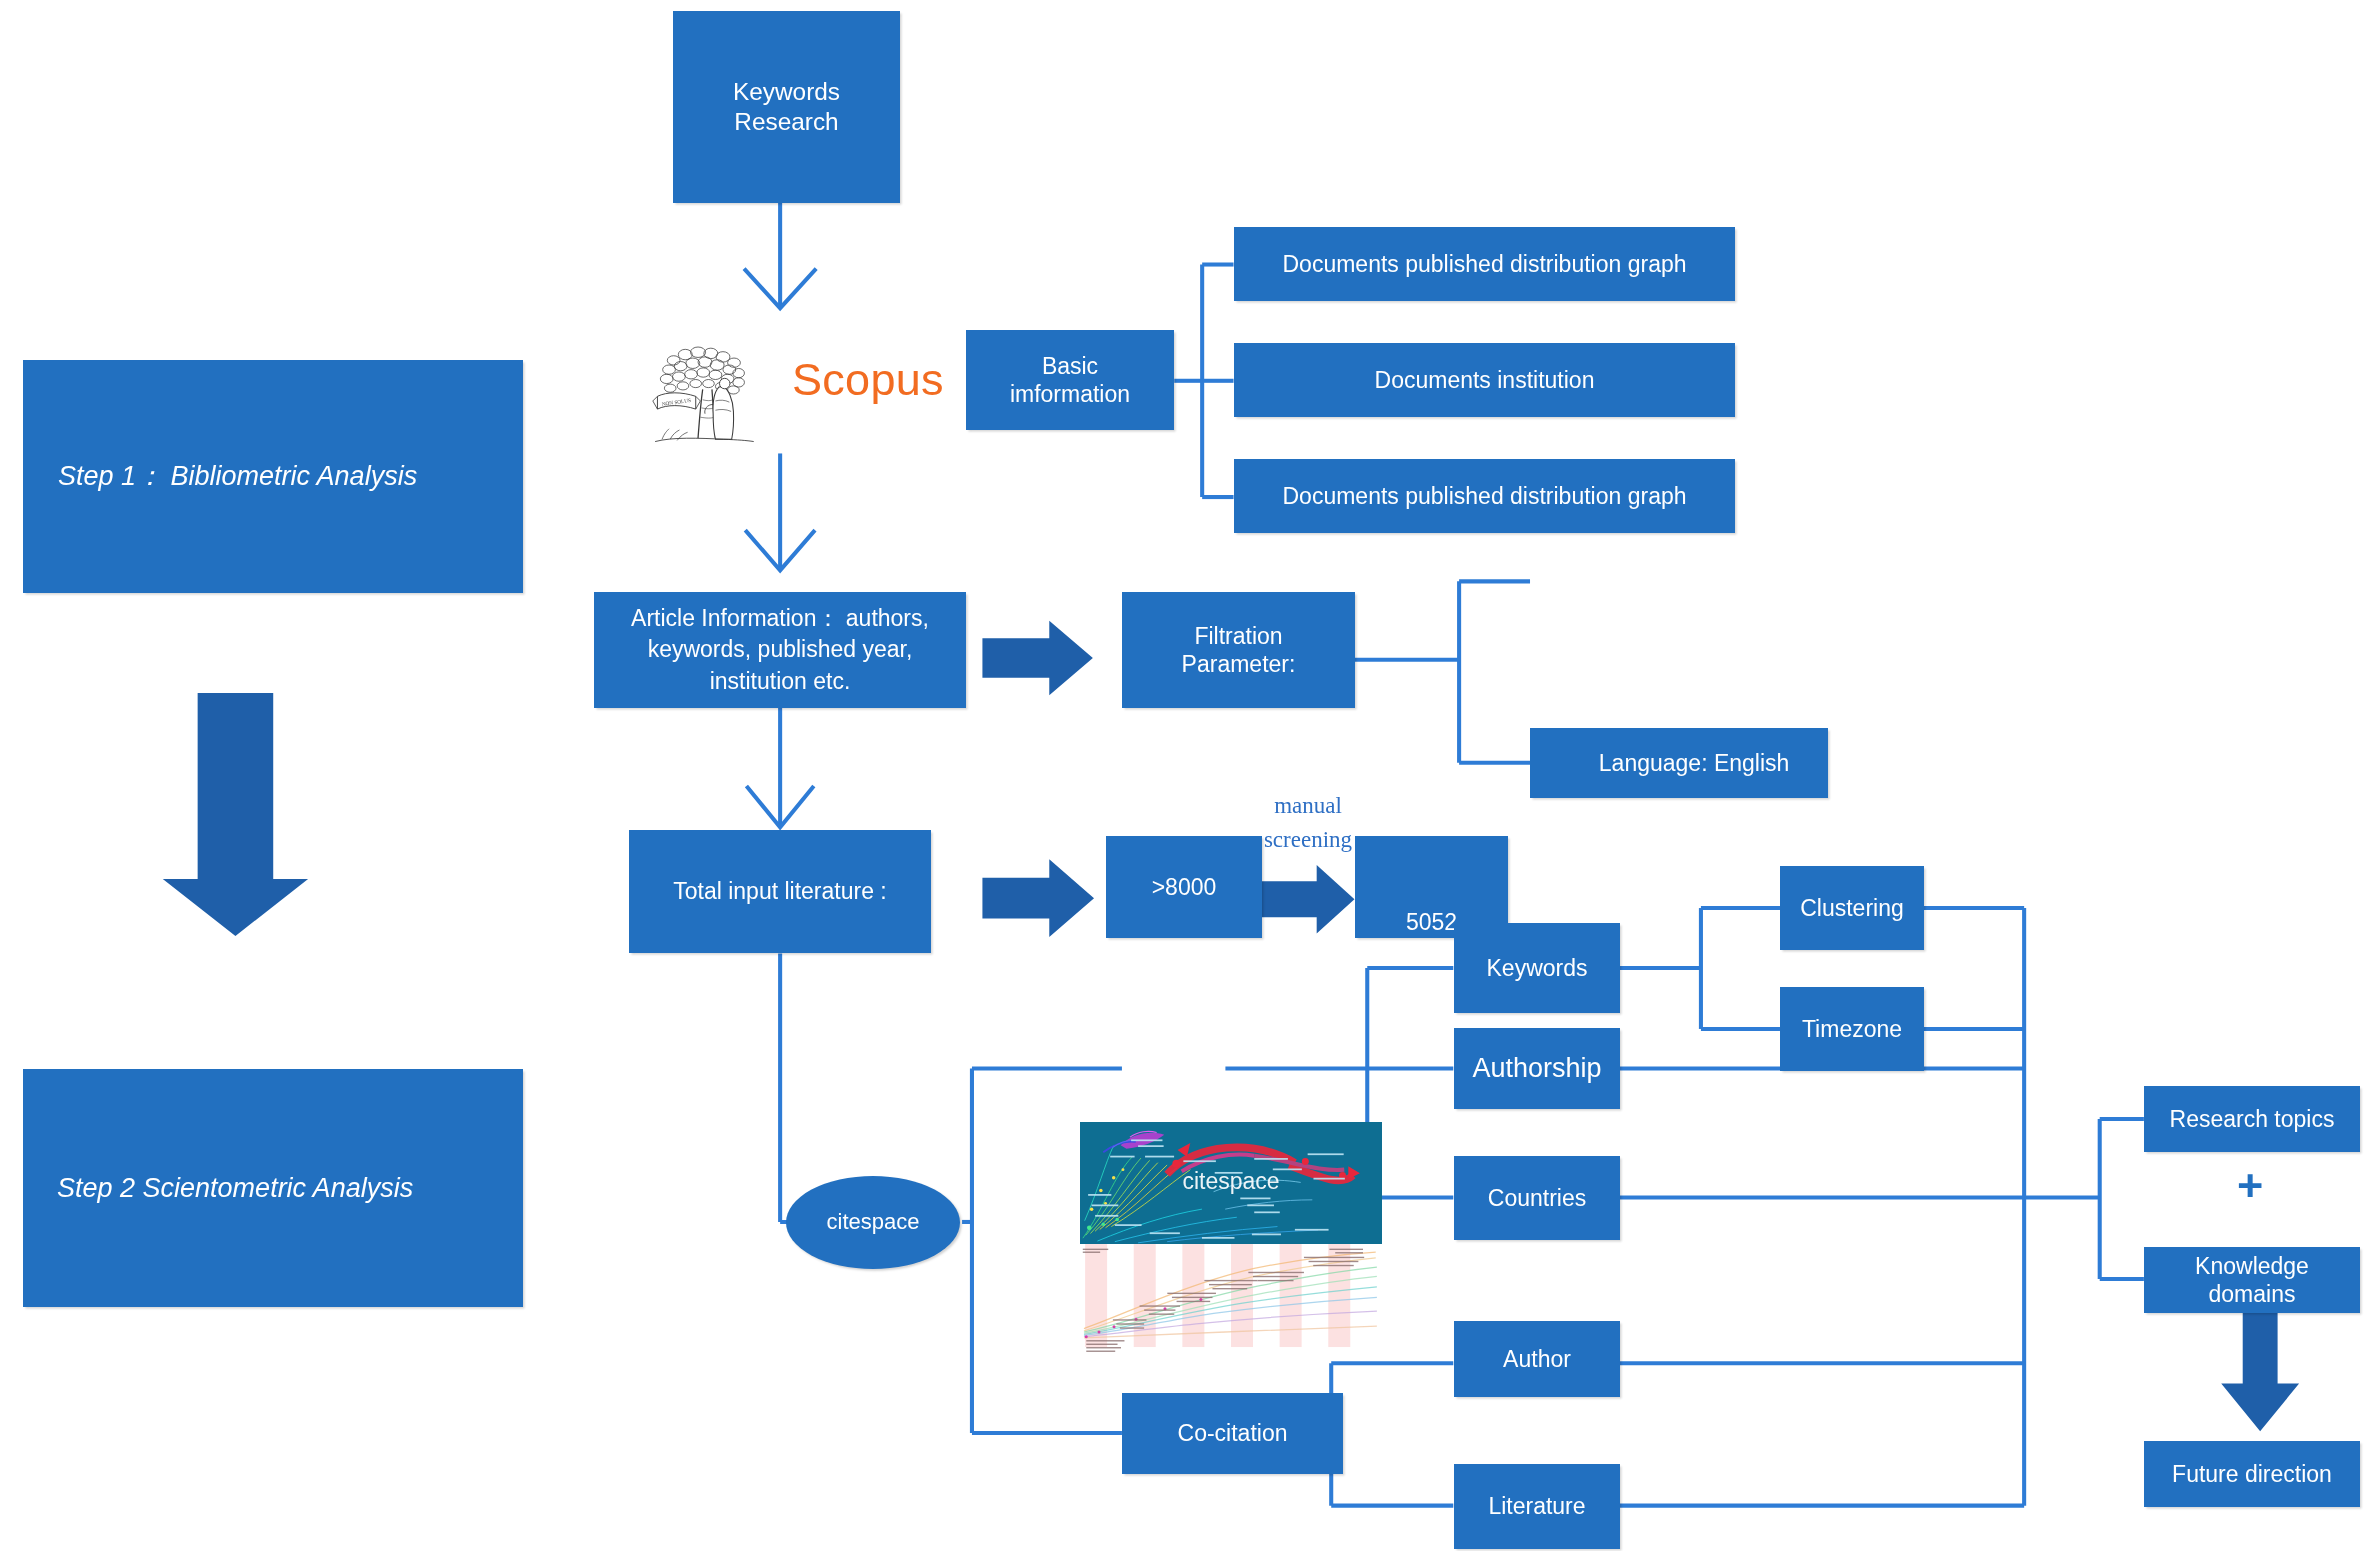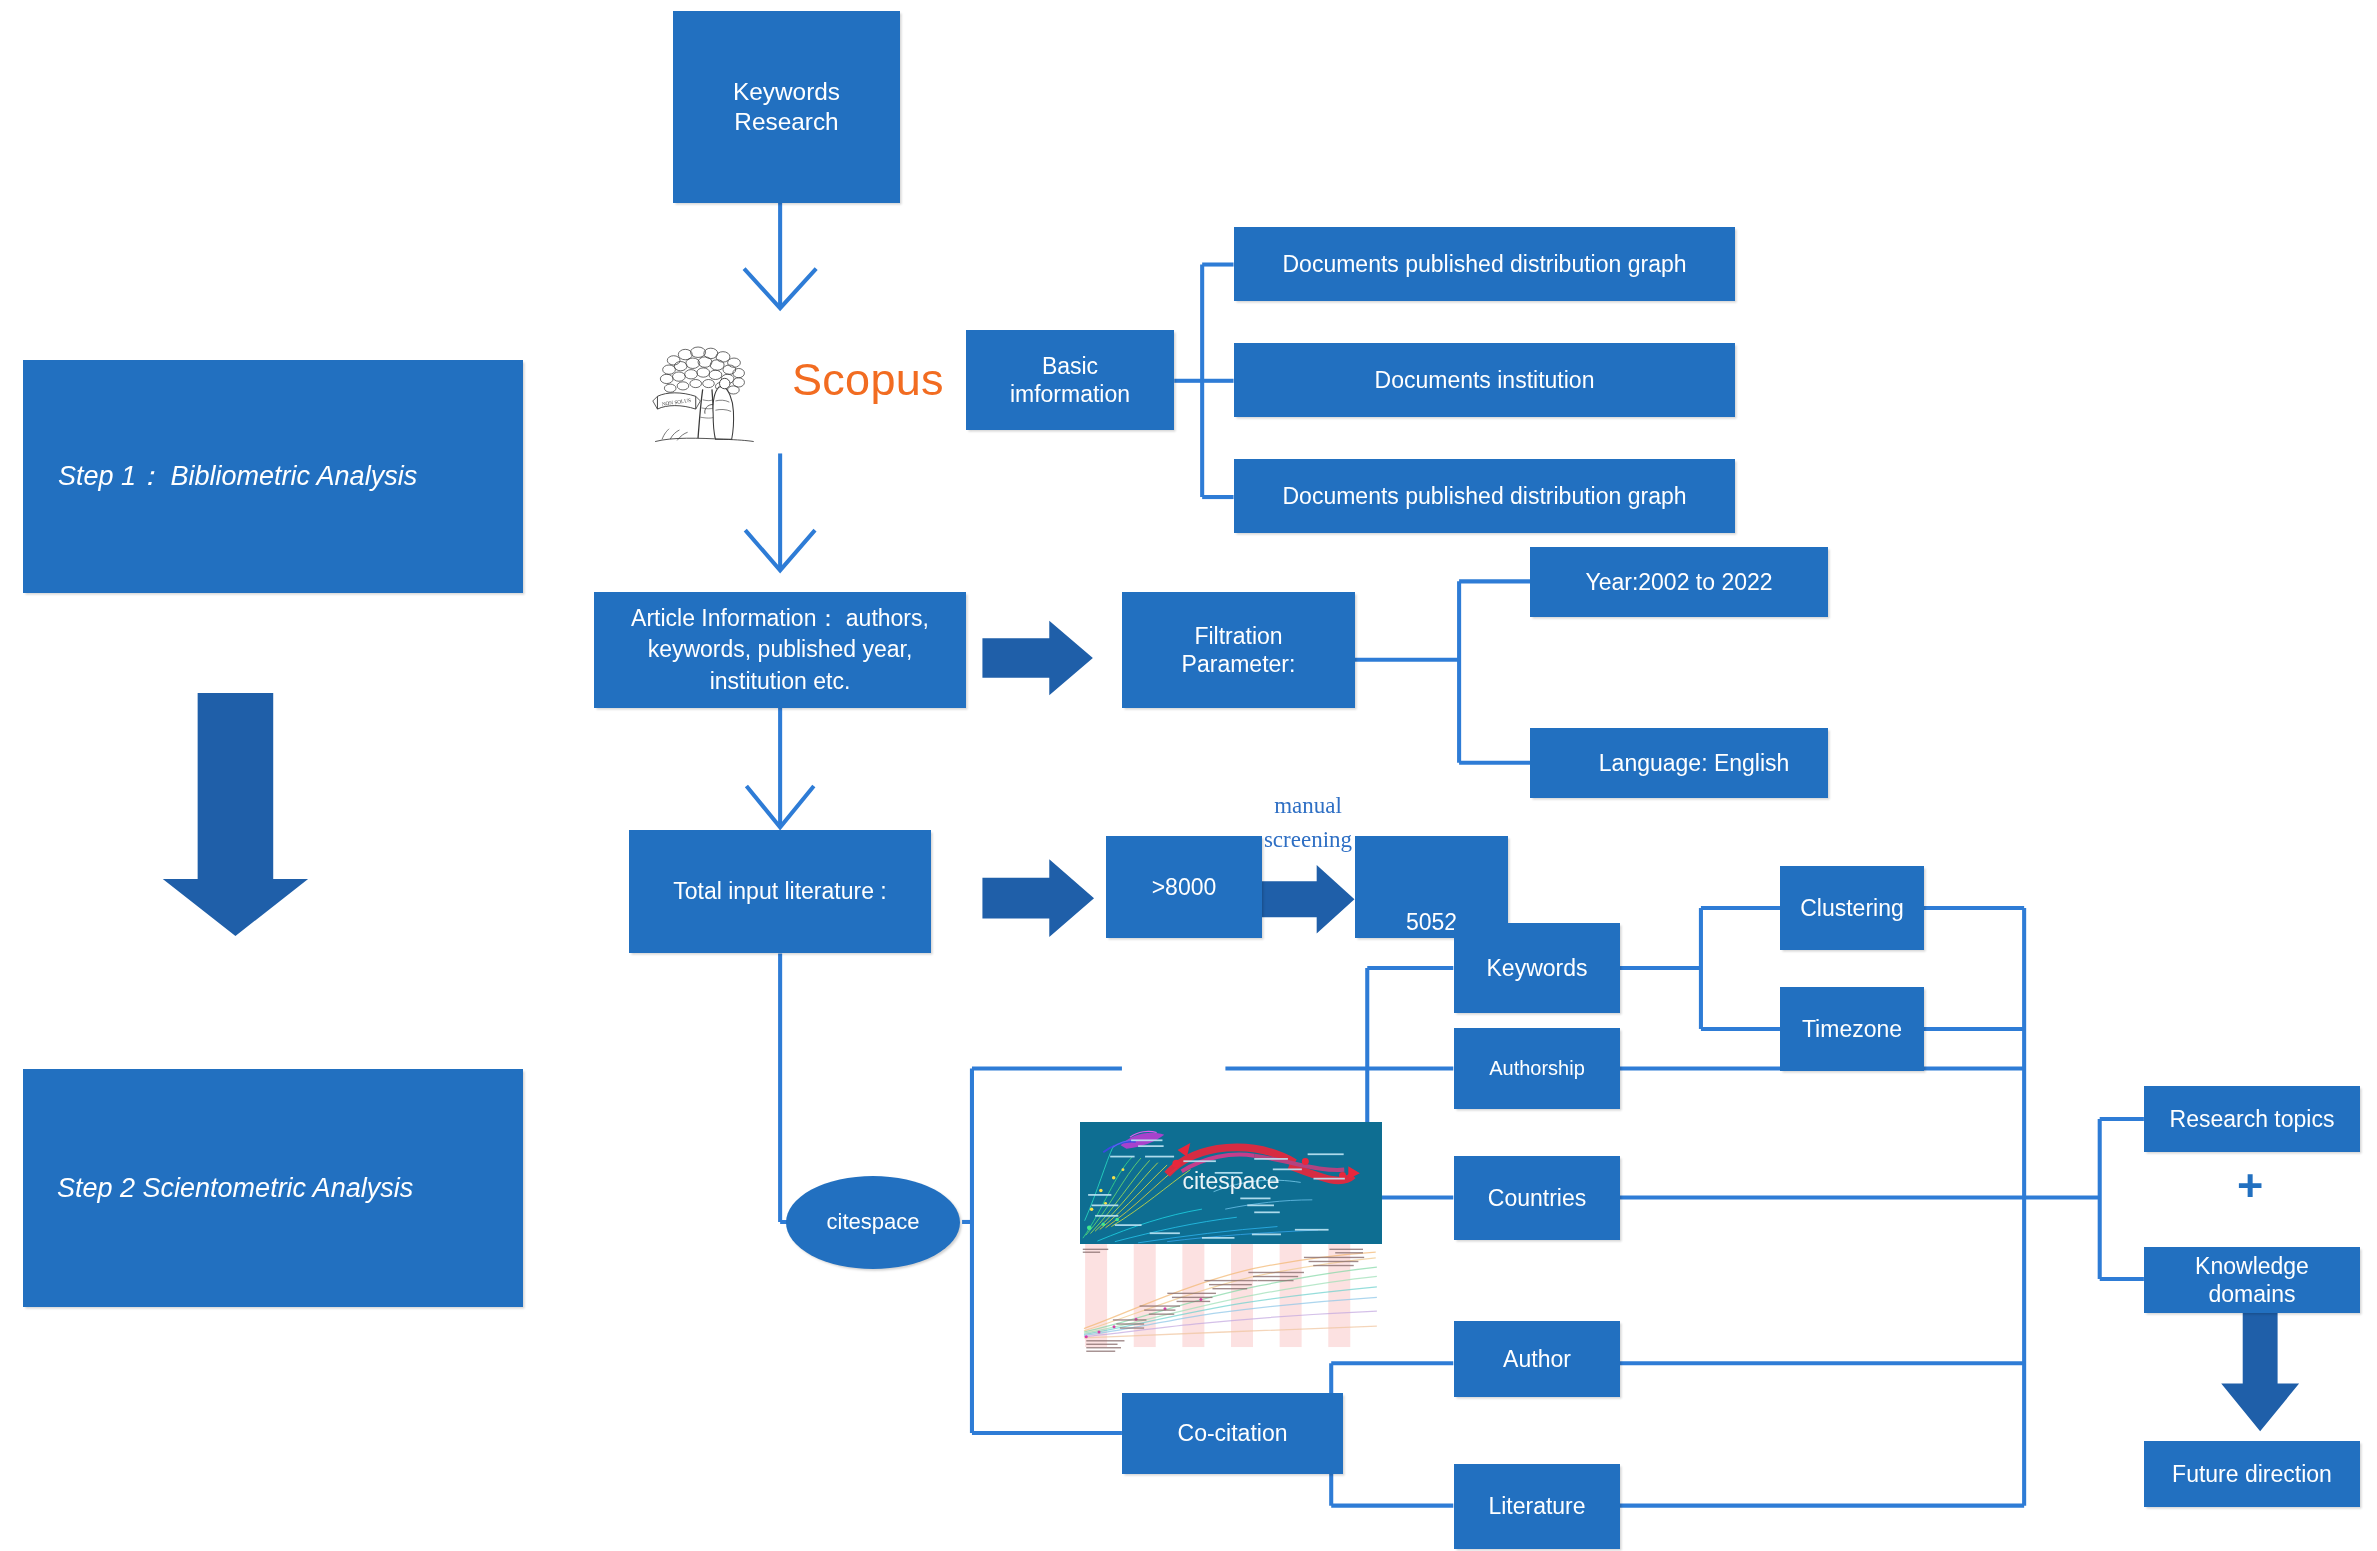--- a/index.html
+++ b/index.html
@@ -232,23 +232,20 @@
 
   <div class="node shadowed" style="left:594px;top:592px;width:372px;height:116px;font-size:23px;line-height:1.35;">
     <span>Article Information： authors, keywords, published year, institution etc.</span>
   </div>
 
   <div class="node shadowed" style="left:1122px;top:592px;width:233px;height:116px;font-size:23px;white-space:pre-line;">
     <span>Filtration
 Parameter:</span>
   </div>
 
-  <div class="node shadowed" style="left:1530px;top:547px;width:298px;height:70px;font-size:23px;">
-    <span>Year:2002 to 2022</span>
-  </div>
 
   <div class="node shadowed" style="left:1530px;top:728px;width:298px;height:70px;font-size:23px;padding-left:36px;">
     <span>Language: English</span>
   </div>
 
   <div class="node shadowed" style="left:629px;top:830px;width:302px;height:123px;font-size:23px;">
     <span>Total input literature :</span>
   </div>
 
   <div class="node shadowed" style="left:1106px;top:836px;width:156px;height:102px;font-size:23px;">
@@ -412,21 +409,21 @@
 
 
   <div class="node shadowed" style="left:1122px;top:1393px;width:221px;height:81px;font-size:23px;">
     <span>Co-citation</span>
   </div>
 
   <div class="node shadowed" style="left:1454px;top:923px;width:166px;height:90px;font-size:23px;">
     <span>Keywords</span>
   </div>
 
-  <div class="node shadowed" style="left:1454px;top:1028px;width:166px;height:81px;font-size:20px;">
+  <div class="node shadowed" style="left:1454px;top:1028px;width:166px;height:81px;font-size:27px;">
     <span>Authorship</span>
   </div>
 
   <div class="node shadowed" style="left:1454px;top:1156px;width:166px;height:84px;font-size:23px;">
     <span>Countries</span>
   </div>
 
   <div class="node shadowed" style="left:1454px;top:1321px;width:166px;height:76px;font-size:23px;">
     <span>Author</span>
   </div>

